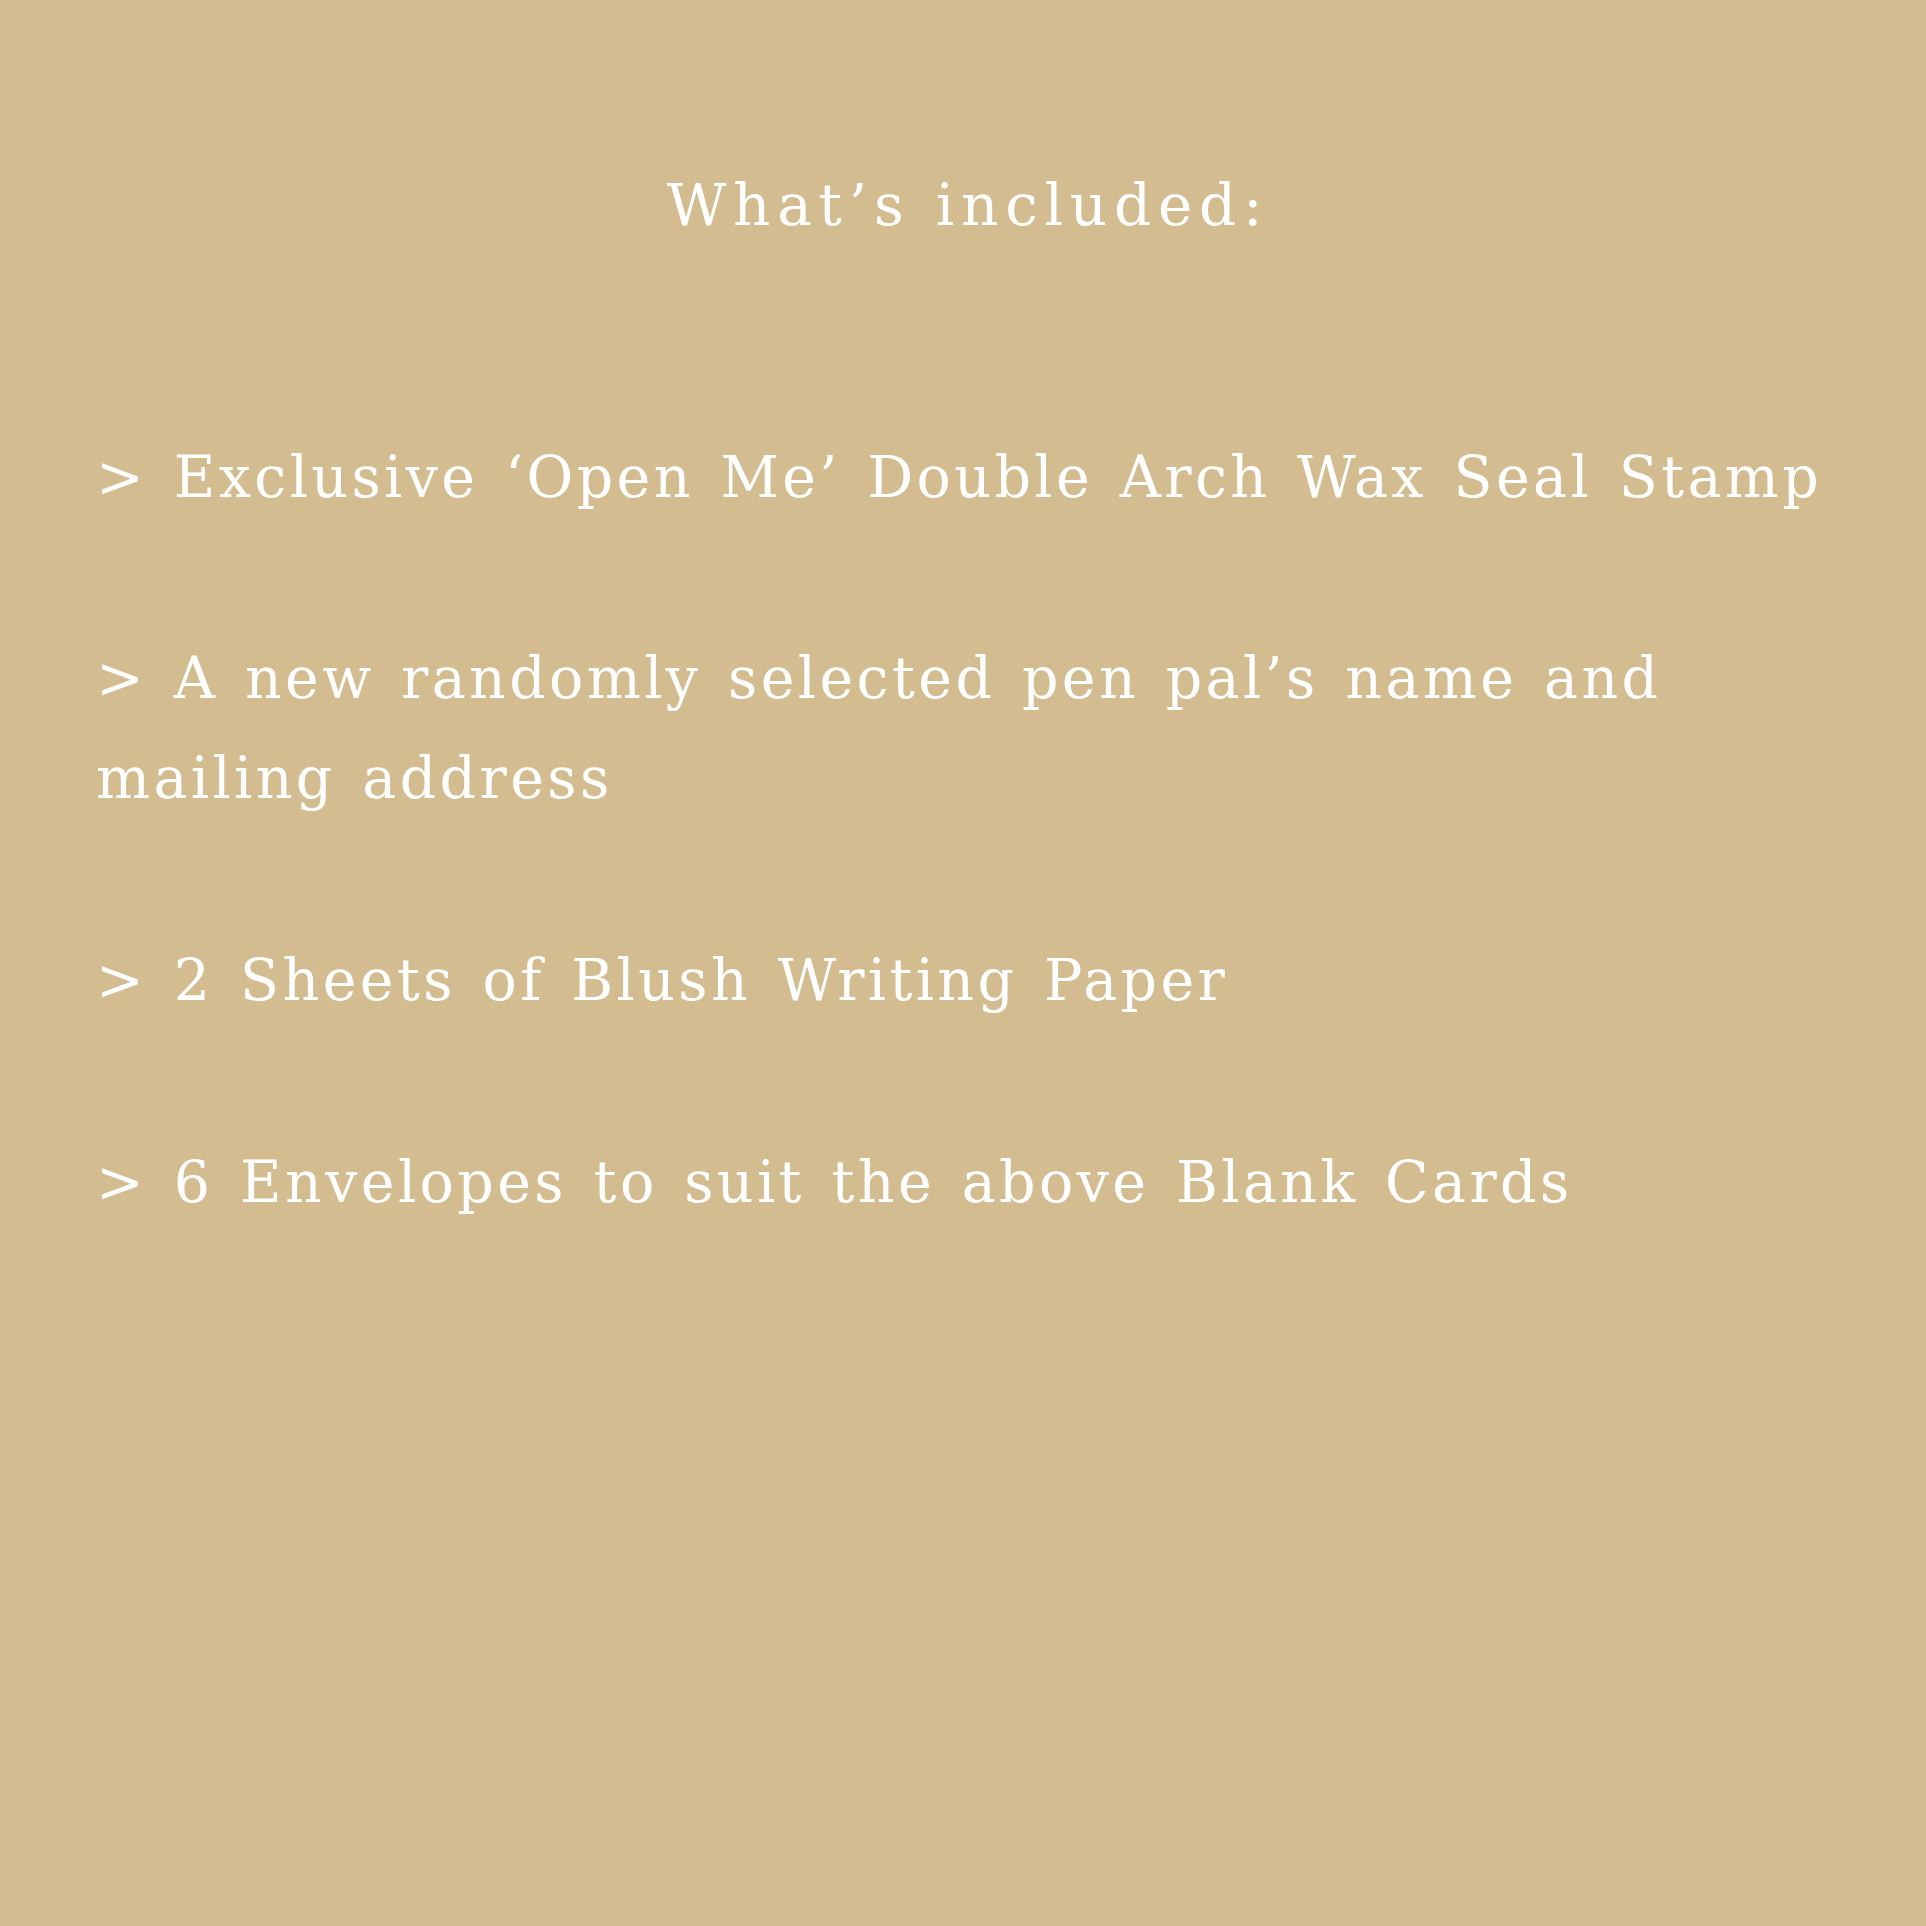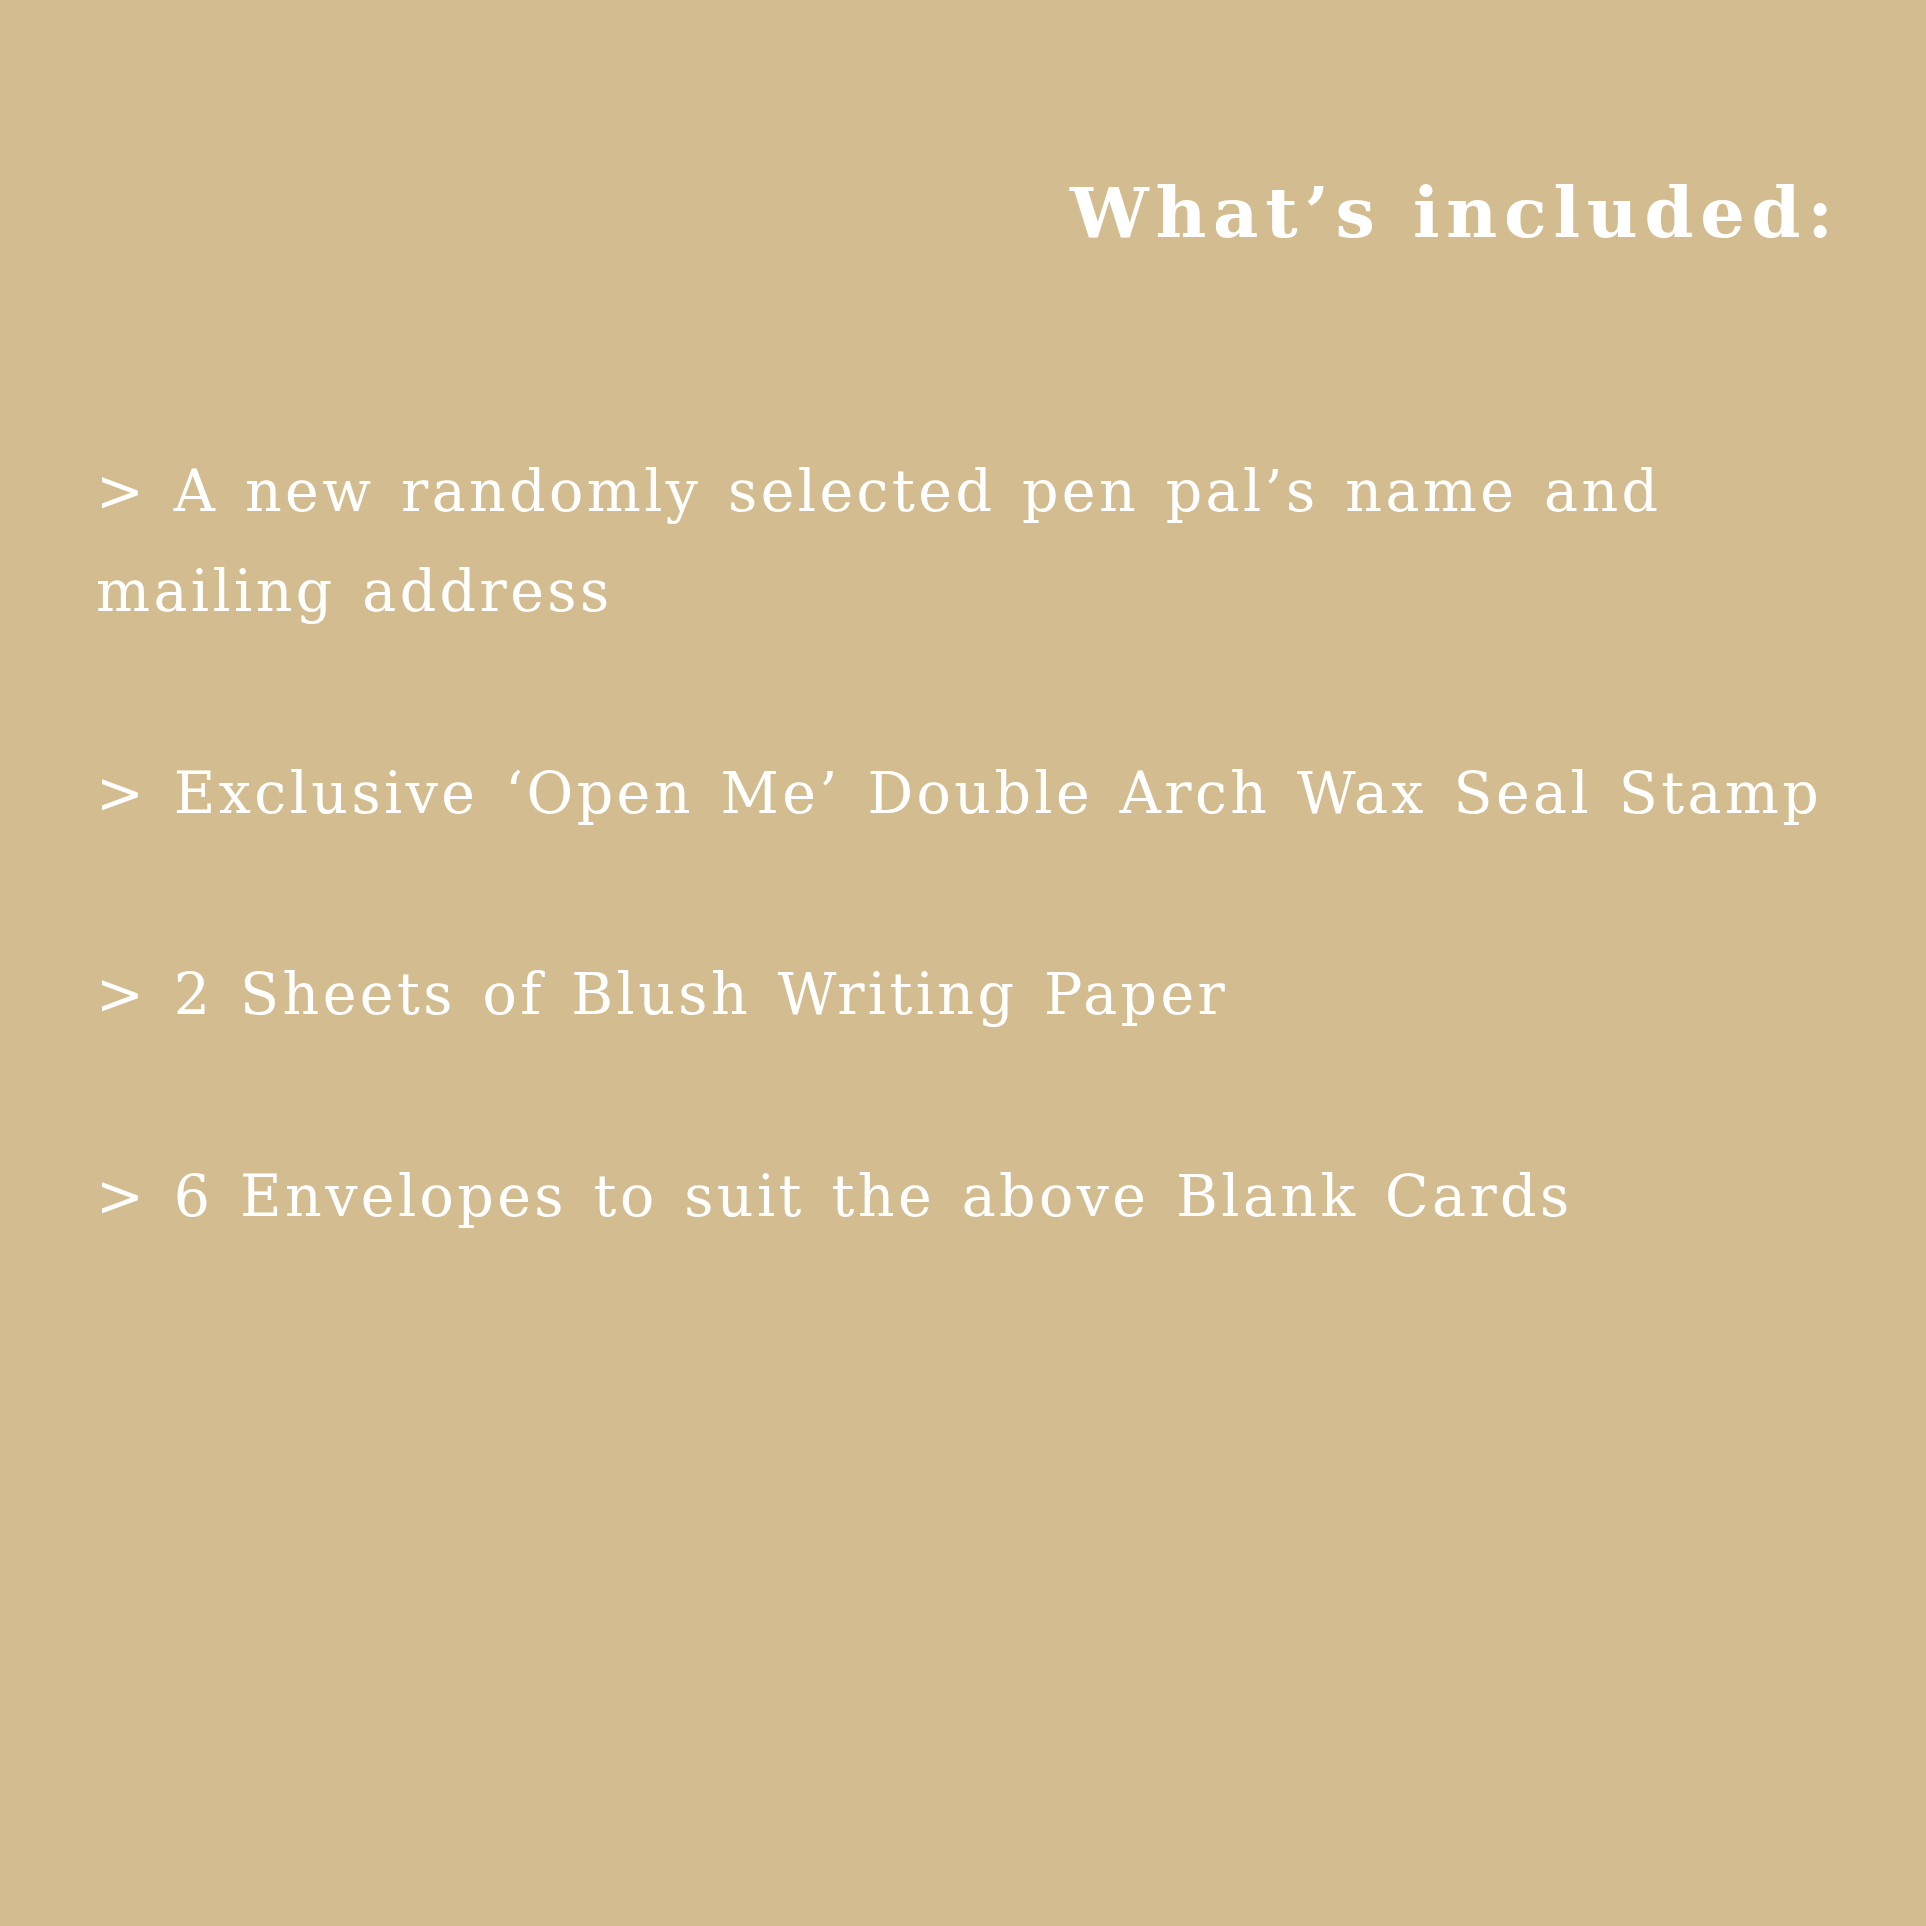--- a/index.html
+++ b/index.html
@@ -15,26 +15,26 @@
     overflow: hidden;
     box-sizing: border-box;
   }
   .canvas {
     width: 1926px;
     height: 1926px;
     box-sizing: border-box;
     padding: 128px 86px 0 96px;
   }
   .title {
-    text-align: right;
-    font-size: 70px;
+    text-align: center;
+    font-size: 58px;
     letter-spacing: 6.8px;
     line-height: 1.2;
     margin: 43px 0 0 0;
-    font-weight: bold;
+    font-weight: normal;
   }
   .items {
     margin-top: 187px;
     width: 1745px;
   }
   .item {
     font-size: 57px;
     letter-spacing: 3.4px;
     line-height: 1.75;
     margin-bottom: 102px;
@@ -51,26 +51,26 @@
 <body style="background: rgb(211, 189, 144); color: rgb(255, 255, 255);">
 
 <div class="canvas">
 
   <h1 class="title">What’s included:</h1>
 
   <div class="items">
 
     <div class="item">
       <span class="marker">&gt;</span>
-      <span>A new randomly selected pen pal’s name and mailing address</span>
+      <span>Exclusive ‘Open Me’ Double Arch Wax Seal Stamp</span>
     </div>
 
     <div class="item">
       <span class="marker">&gt;</span>
-      <span>Exclusive ‘Open Me’ Double Arch Wax Seal Stamp</span>
+      <span>A new randomly selected pen pal’s name and mailing address</span>
     </div>
 
     <div class="item">
       <span class="marker">&gt;</span>
       <span>2 Sheets of Blush Writing Paper</span>
     </div>
 
 
     <div class="item">
       <span class="marker">&gt;</span>

